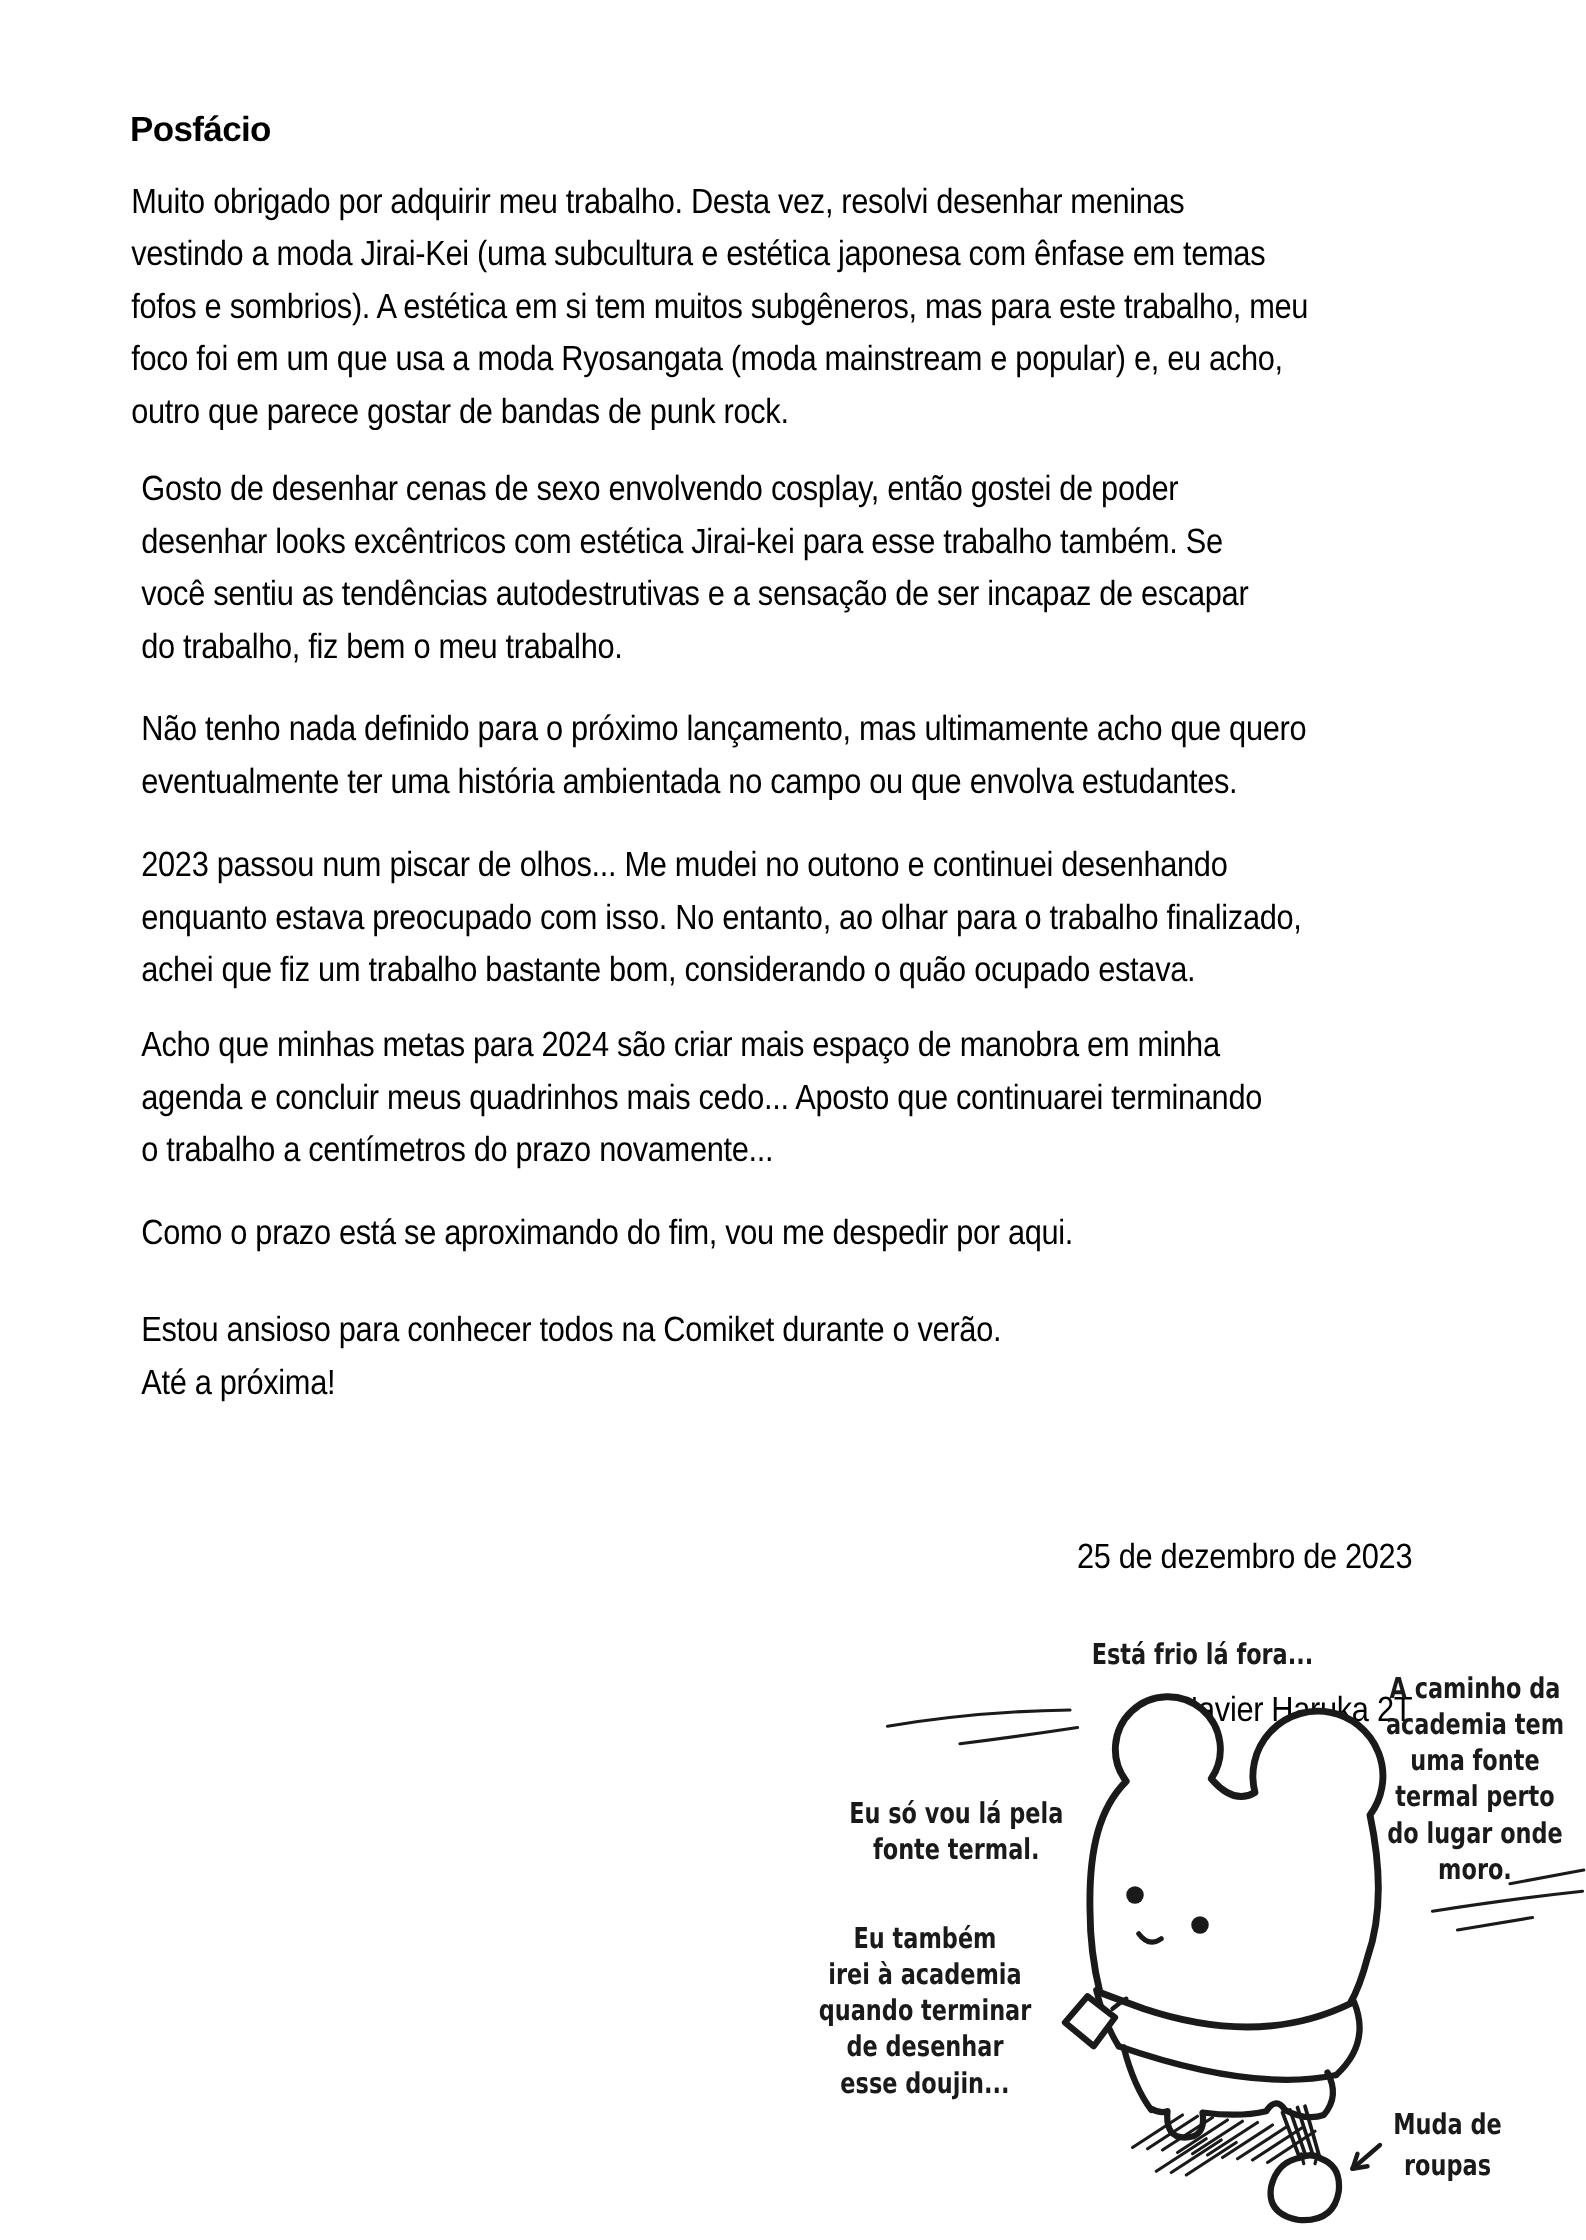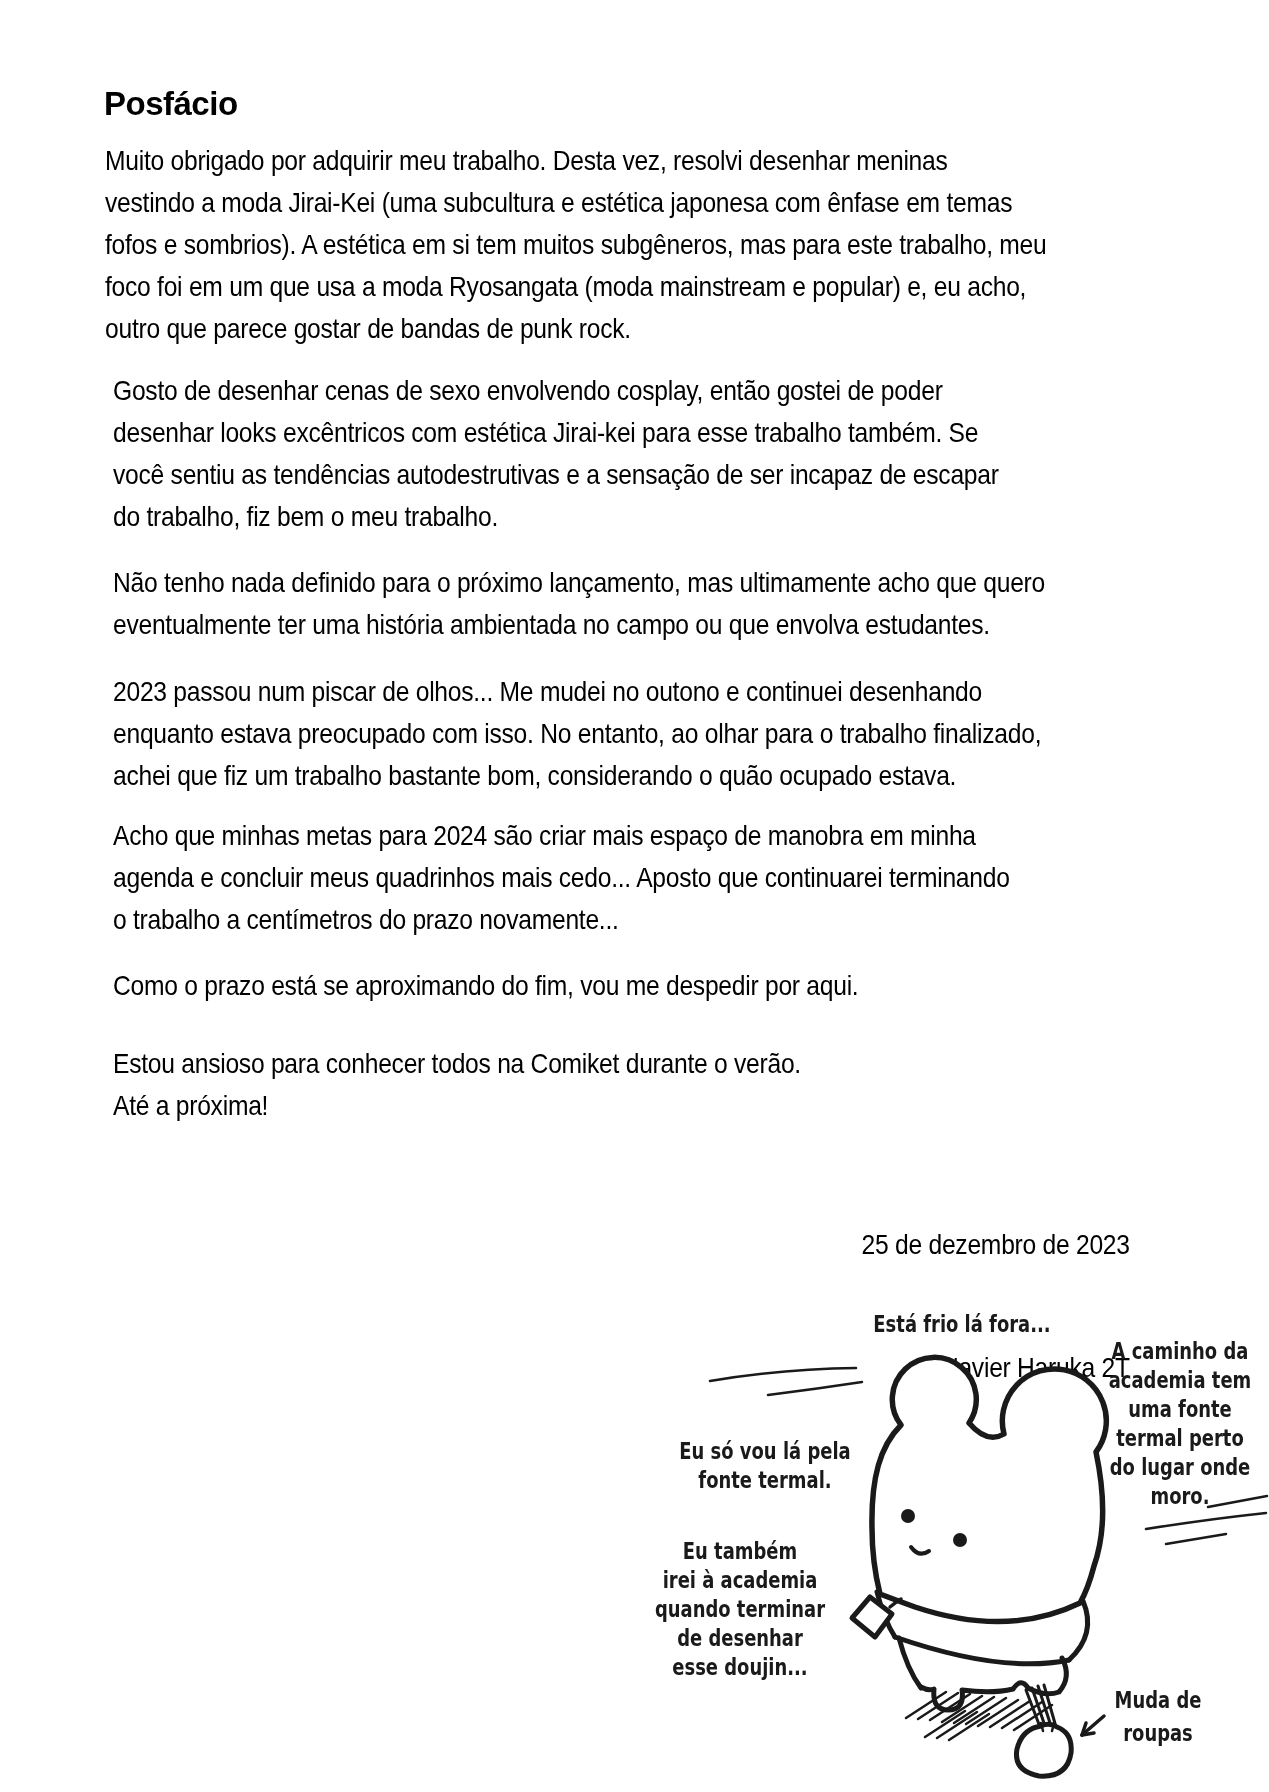--- a/index.html
+++ b/index.html
@@ -4,21 +4,21 @@
 <style>
   html,body { margin:0; padding:0; background:#ffffff; }
   .page {
     position:relative; width:1269px; height:1792px;
     background:#ffffff; overflow:hidden;
     font-family:"Liberation Sans", sans-serif;
     color:#000;
   }
   .title {
     position:absolute; left:104px; top:86px; margin:0;
-    font-size:33px; line-height:36px; font-weight:bold;
+    font-size:28px; line-height:36px; font-weight:bold;
     letter-spacing:-0.5px; white-space:pre;
   }
   .para {
     position:absolute; left:105px; margin:0;
     font-size:28px; line-height:42px; letter-spacing:-0.3px;
     white-space:pre; transform:scaleX(0.88); transform-origin:0 0;
   }
   .para.indent { left:113px; }
   .signature {
     position:absolute; right:139px; top:1142px; text-align:right;

